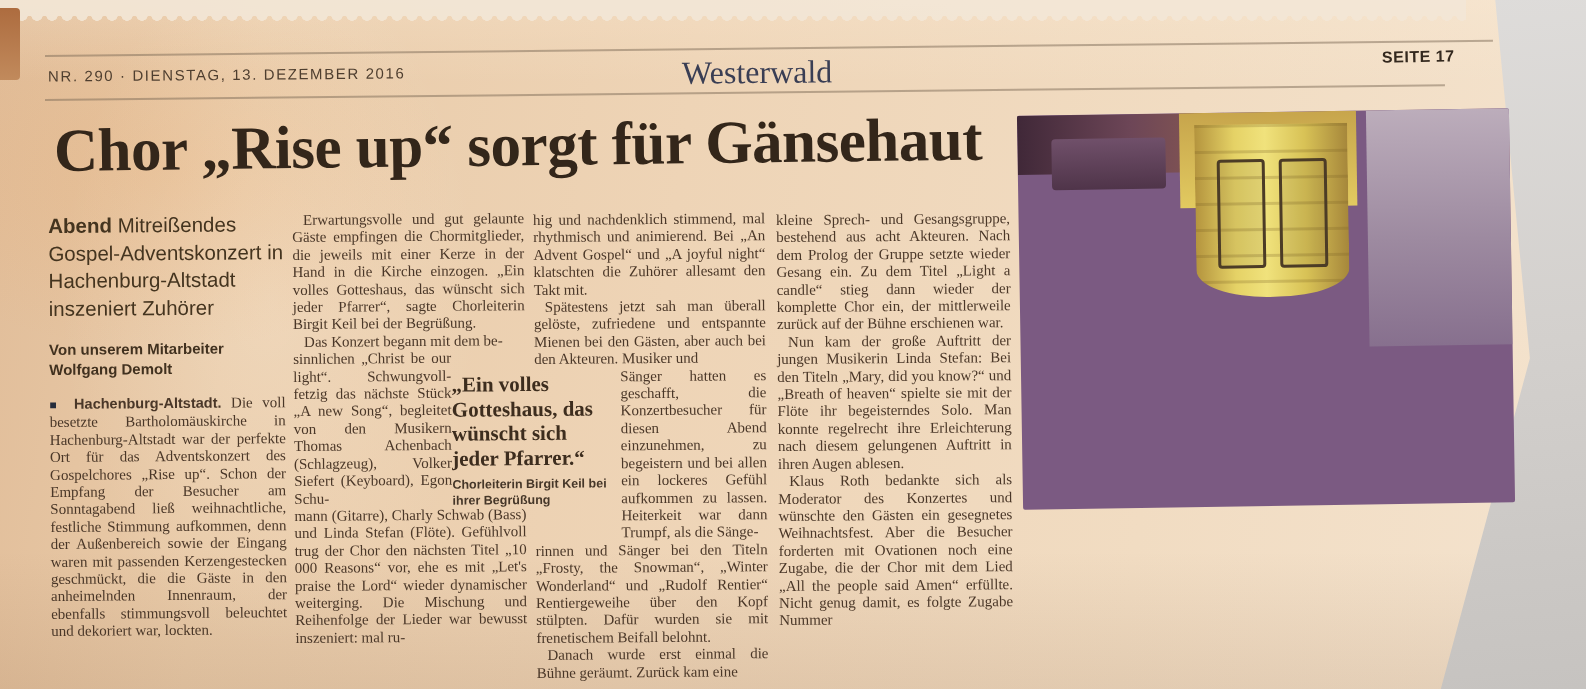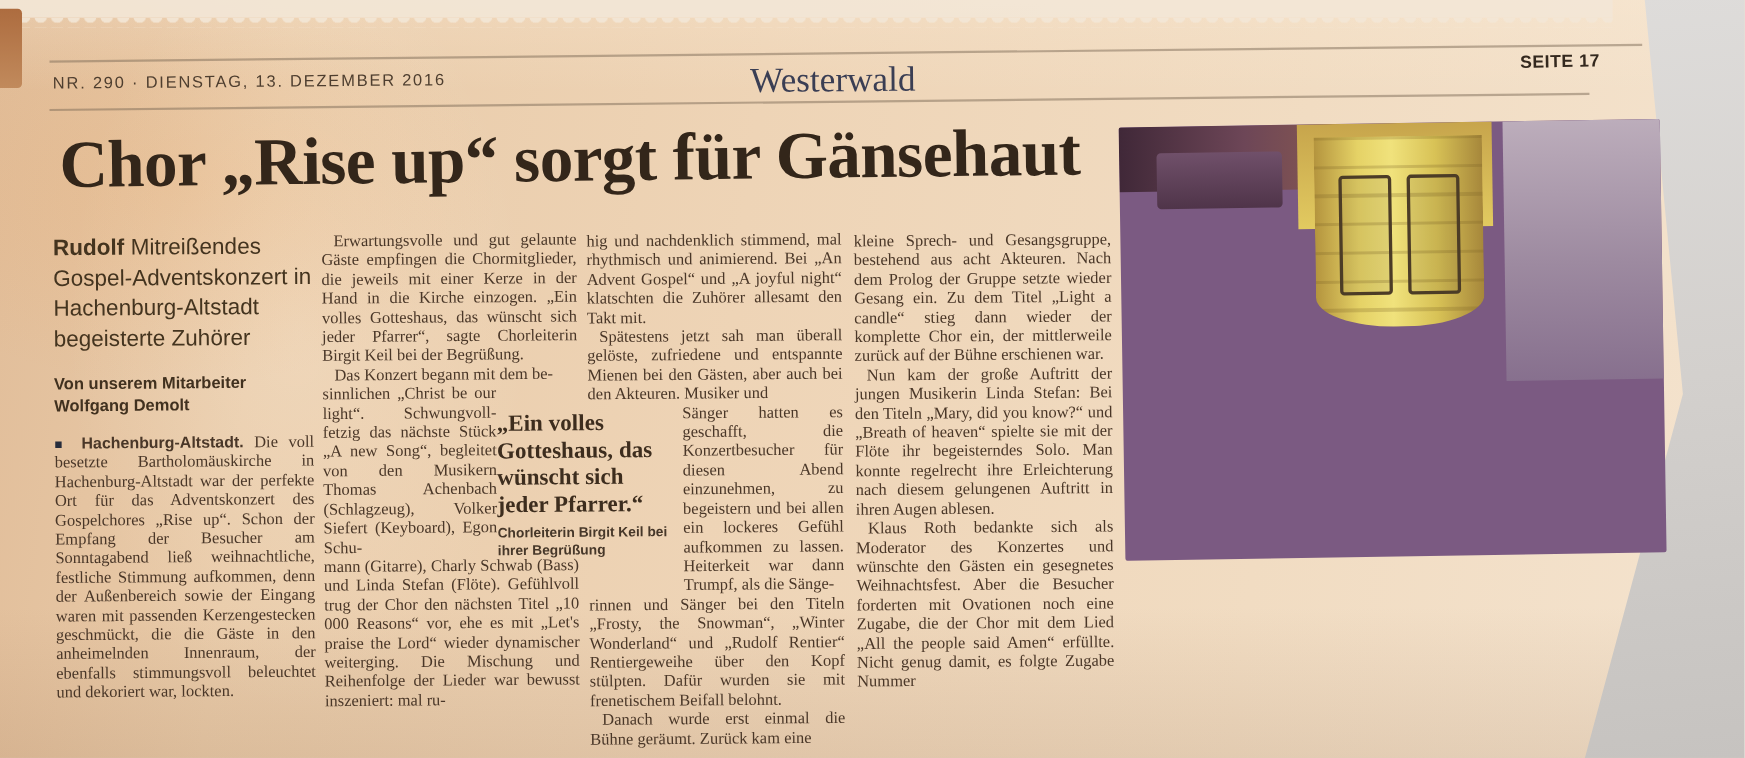--- a/index.html
+++ b/index.html
@@ -181,21 +181,21 @@
   <div class="rule rule-1"></div>
   <div class="rule rule-2"></div>
 
   <div class="issue-line">NR. 290 · DIENSTAG, 13. DEZEMBER 2016</div>
   <div class="section-title">Westerwald</div>
   <div class="page-num">SEITE 17</div>
 
   <h1 class="headline" style="margin:0;">Chor „Rise up“ sorgt für Gänsehaut</h1>
 
   <div class="col col-a">
-    <div class="kicker"><b>Rudolf</b> <span>Mitreißendes Gospel-Adventskonzert in Hachenburg-Altstadt begeisterte Zuhörer</span></div>
+    <div class="kicker"><b>Abend</b> <span>Mitreißendes Gospel-Adventskonzert in Hachenburg-Altstadt inszeniert Zuhörer</span></div>
     <div class="byline">
       <div>Von unserem Mitarbeiter</div>
       <div>Wolfgang Demolt</div>
     </div>
     <p><span class="lead-marker">■</span> <span class="lead-loc">Hachenburg-Altstadt.</span> <span>Die voll besetzte Bartholomäuskirche in Hachenburg-Altstadt war der perfekte Ort für das Adventskonzert des Gospelchores „Rise up“. Schon der Empfang der Besucher am Sonntagabend ließ weihnachtliche, festliche Stimmung aufkommen, denn der Außenbereich sowie der Eingang waren mit passenden Kerzengestecken geschmückt, die die Gäste in den anheimelnden Innenraum, der ebenfalls stimmungsvoll beleuchtet und dekoriert war, lockten.</span></p>
   </div>
 
   <div class="col col-b">
     <p class="ind">Erwartungsvolle und gut gelaunte Gäste empfingen die Chormitglieder, die jeweils mit einer Kerze in der Hand in die Kirche einzogen. „Ein volles Gotteshaus, das wünscht sich jeder Pfarrer“, sagte Chorleiterin Birgit Keil bei der Begrüßung.</p>
     <p class="ind">Das Konzert begann mit dem be-</p>

